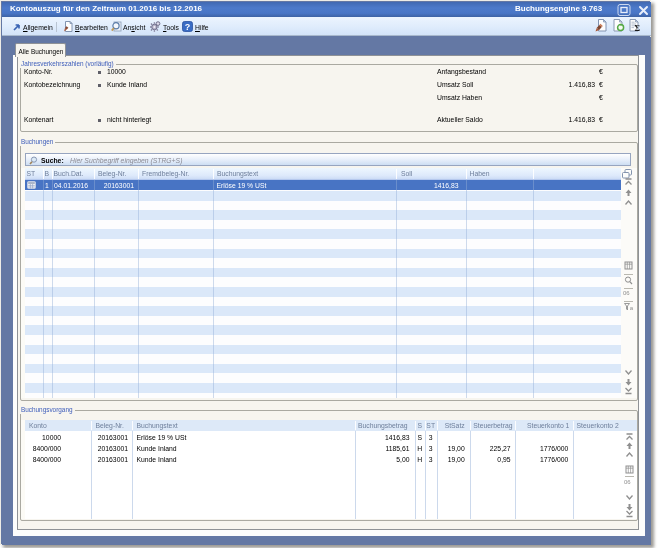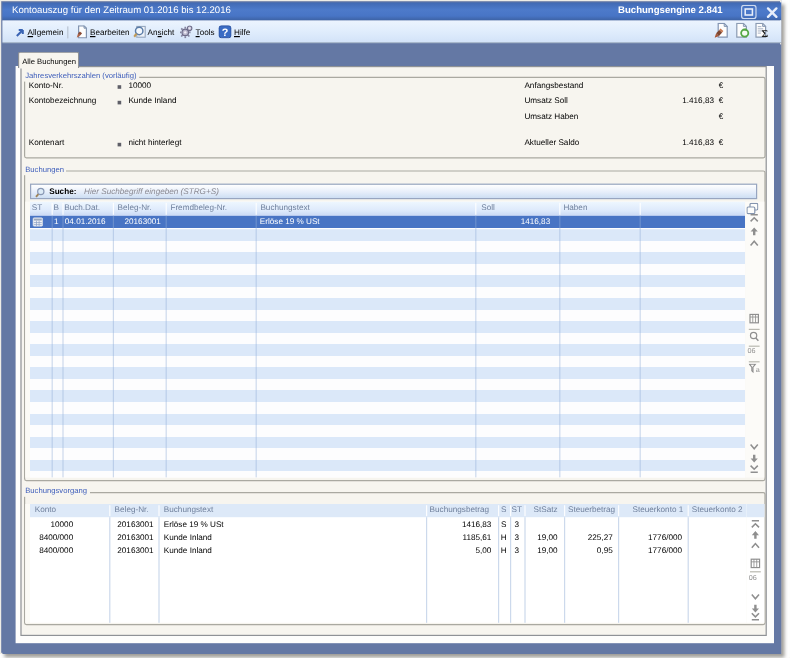--- a/index.html
+++ b/index.html
@@ -17,22 +17,22 @@
 #whitemat{left:12px;top:54px;width:632px;height:481px;background:#fdfdfc}
 #panel{left:16px;top:54px;width:622px;height:475px;background:#f7f5ef;border:1px solid #8f9296}
 #tab{left:14px;top:42px;width:51px;height:14px;background:#f7f5ef;border:1px solid #8f9296;border-bottom:none;border-radius:2px 2px 0 0}
 .gb{position:absolute;border:1px solid #aaa9a1;border-radius:2px}
 .gl{position:absolute;font-size:6.4px;line-height:8px;color:#3c5cba;background:#f7f5ef;padding:0 2px;white-space:nowrap}
 .bullet{position:absolute;width:3px;height:3px;background:#5f5f68}
 </style></head><body>
 <div class="a" id="win">
 
   <div class="a" id="title">
-    <div class="a" style="left:8px;top:1.5px;font-size:8px;font-weight:normal;color:#fff;line-height:10px">Kontoauszug für den Zeitraum 01.2016 bis 12.2016</div>
-    <div class="a" style="left:513px;top:1.5px;font-size:8px;font-weight:bold;color:#fff;line-height:10px">Buchungsengine 2.841</div>
+    <div class="a" style="left:8px;top:1.5px;font-size:8px;font-weight:bold;color:#fff;line-height:10px">Kontoauszug für den Zeitraum 01.2016 bis 12.2016</div>
+    <div class="a" style="left:513px;top:1.5px;font-size:8px;font-weight:bold;color:#fff;line-height:10px">Buchungsengine 9.763</div>
 
     <svg class="a" style="left:615px;top:2px" width="14" height="12" viewBox="0 0 14 12">
       <rect x="1" y="0.5" width="12" height="11" rx="2" fill="none" stroke="#cdd9ef" stroke-width="1"></rect>
       <rect x="4" y="3.5" width="6" height="5" fill="none" stroke="#e8eefa" stroke-width="1.3"></rect>
     </svg>
 
     <svg class="a" style="left:636px;top:2.5px" width="11" height="11" viewBox="0 0 11 11">
       <path d="M2 2 L9 9 M9 2 L2 9" stroke="#e8eefa" stroke-width="2" stroke-linecap="round"></path>
     </svg>
   </div>

